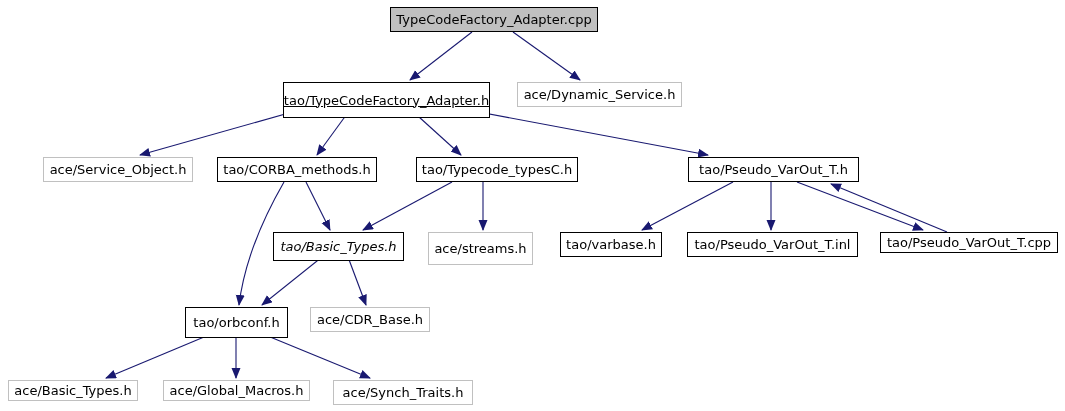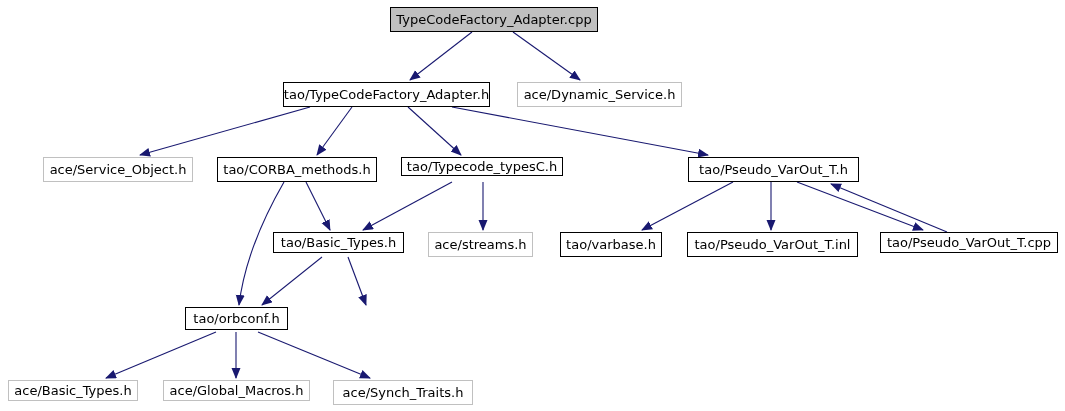--- a/index.html
+++ b/index.html
@@ -78,28 +78,29 @@
         <path d="M947,232 L831,184" class="edge" stroke="#191970" marker-end="url(#arrow)"></path>
         <path d="M322,257 L262,305" class="edge" stroke="#191970" marker-end="url(#arrow)"></path>
         <path d="M348,257 L366,305" class="edge" stroke="#191970" marker-end="url(#arrow)"></path>
         <path d="M216,332 L106,378" class="edge" stroke="#191970" marker-end="url(#arrow)"></path>
         <path d="M236,332 L236,378" class="edge" stroke="#191970" marker-end="url(#arrow)"></path>
         <path d="M258,332 L370,378" class="edge" stroke="#191970" marker-end="url(#arrow)"></path>
       </g>
   </svg>
 
 <div class="node main" style="left: 390px; top: 7px; width: 208px; height: 25px;">TypeCodeFactory_Adapter.cpp</div>
-    <div class="node internal" style="left: 283px; top: 82px; width: 207px; height: 25px;">tao/TypeCodeFactory_Adapter.h</div>
+    <div class="node internal" style="left: 283px; top: 82px; width: 207px; height: 36px; text-decoration: underline;">tao/TypeCodeFactory_Adapter.h</div>
     <div class="node external" style="left: 517px; top: 82px; width: 165px; height: 25px;">ace/Dynamic_Service.h</div>
     <div class="node external" style="left: 43px; top: 157px; width: 150px; height: 25px;">ace/Service_Object.h</div>
     <div class="node internal" style="left: 217px; top: 157px; width: 160px; height: 25px;">tao/CORBA_methods.h</div>
-    <div class="node internal" style="left: 401px; top: 157px; width: 162px; height: 19px;">tao/Typecode_typesC.h</div>
+    <div class="node internal" style="left: 416px; top: 157px; width: 162px; height: 25px;">tao/Typecode_typesC.h</div>
     <div class="node internal" style="left: 688px; top: 157px; width: 171px; height: 25px;">tao/Pseudo_VarOut_T.h</div>
-    <div class="node internal" style="left: 273px; top: 232px; width: 131px; height: 21px;">tao/Basic_Types.h</div>
-    <div class="node external" style="left: 428px; top: 232px; width: 105px; height: 25px;">ace/streams.h</div>
+    <div class="node internal" style="left: 273px; top: 232px; width: 131px; height: 29px; font-style: italic;">tao/Basic_Types.h</div>
+    <div class="node external" style="left: 428px; top: 232px; width: 105px; height: 33px;">ace/streams.h</div>
     <div class="node internal" style="left: 560px; top: 232px; width: 102px; height: 25px;">tao/varbase.h</div>
     <div class="node internal" style="left: 687px; top: 232px; width: 171px; height: 25px;">tao/Pseudo_VarOut_T.inl</div>
     <div class="node internal" style="left: 880px; top: 232px; width: 178px; height: 21px;">tao/Pseudo_VarOut_T.cpp</div>
-    <div class="node internal" style="left: 185px; top: 307px; width: 103px; height: 23px;">tao/orbconf.h</div>
+    <div class="node internal" style="left: 185px; top: 307px; width: 103px; height: 31px;">tao/orbconf.h</div>
+    <div class="node external" style="left: 310px; top: 307px; width: 120px; height: 25px;">ace/CDR_Base.h</div>
     <div class="node external" style="left: 8px; top: 380px; width: 130px; height: 21px;">ace/Basic_Types.h</div>
     <div class="node external" style="left: 163px; top: 380px; width: 147px; height: 21px;">ace/Global_Macros.h</div>
     <div class="node external" style="left: 333px; top: 380px; width: 140px; height: 25px;">ace/Synch_Traits.h</div>
   </div>
 
 </body></html>

